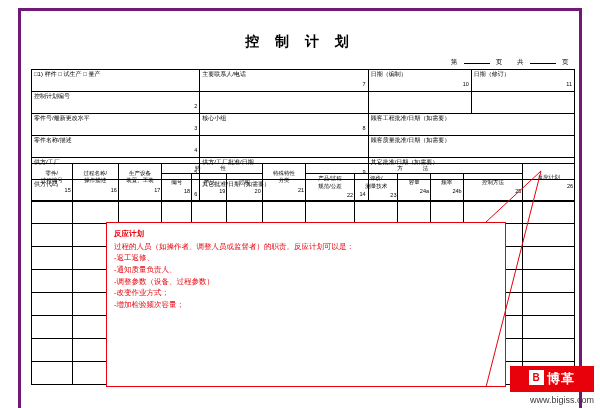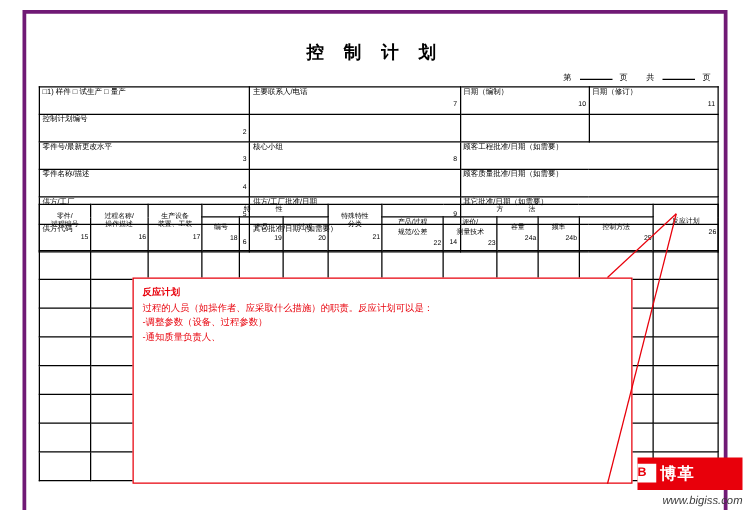--- a/index.html
+++ b/index.html
@@ -102,37 +102,37 @@
   }
   
   .logo{
     position:absolute;right:6px;bottom:16px;
     width:84px;height:26px;
     background:#e8000b;
     color:#fff;
     font-size:13px;
     font-weight:bold;
     line-height:26px;
+    text-align:center;
     letter-spacing:1px;
     z-index:7;
   }
   .logo .mark{
     display:inline-block;
     background:#fff;color:#e8000b;
     width:15px;height:15px;line-height:15px;
     font-size:10px;
     margin-right:3px;
     vertical-align:2px;
   }
   .logourl{
     position:absolute;right:6px;bottom:3px;
     font-size:9px;color:#3a3a3a;
     font-family:"Liberation Sans",sans-serif;
     z-index:7;
-    font-style:italic;
   }
 </style>
 </head>
 <body>
 
 <div class="page">
 
   <div class="title">控 制 计 划</div>
 
   <div class="pageno">
@@ -385,22 +385,25 @@
     </tbody>
   </table>
 
   <svg class="leader" width="564" height="392" style="left:0;top:0;">
     <line x1="465" y1="211" x2="520" y2="160" stroke="#e8000b" stroke-width="1"></line>
     <line x1="465" y1="376" x2="520" y2="160" stroke="#e8000b" stroke-width="1"></line>
   </svg>
 
   <div class="note">
     <p class="hd">反应计划</p>
-    <p>过程的人员（如操作者、应采取什么措施）的职责。反应计划可以是：</p>
+    <p>过程的人员（如操作者、调整人员或监督者）的职责。反应计划可以是：</p>
+    <p>-返工返修、</p>
+    <p>-通知质量负责人、</p>
     <p>-调整参数（设备、过程参数）</p>
-    <p>-通知质量负责人、</p>
+    <p>-改变作业方式；</p>
+    <p>-增加检验频次容量；</p>
   </div>
 </div>
 
 <div class="logo">
   <span class="mark">B</span><span>博革</span>
 </div>
 <div class="logourl">www.bigiss.com</div>
 
 </body></html>

